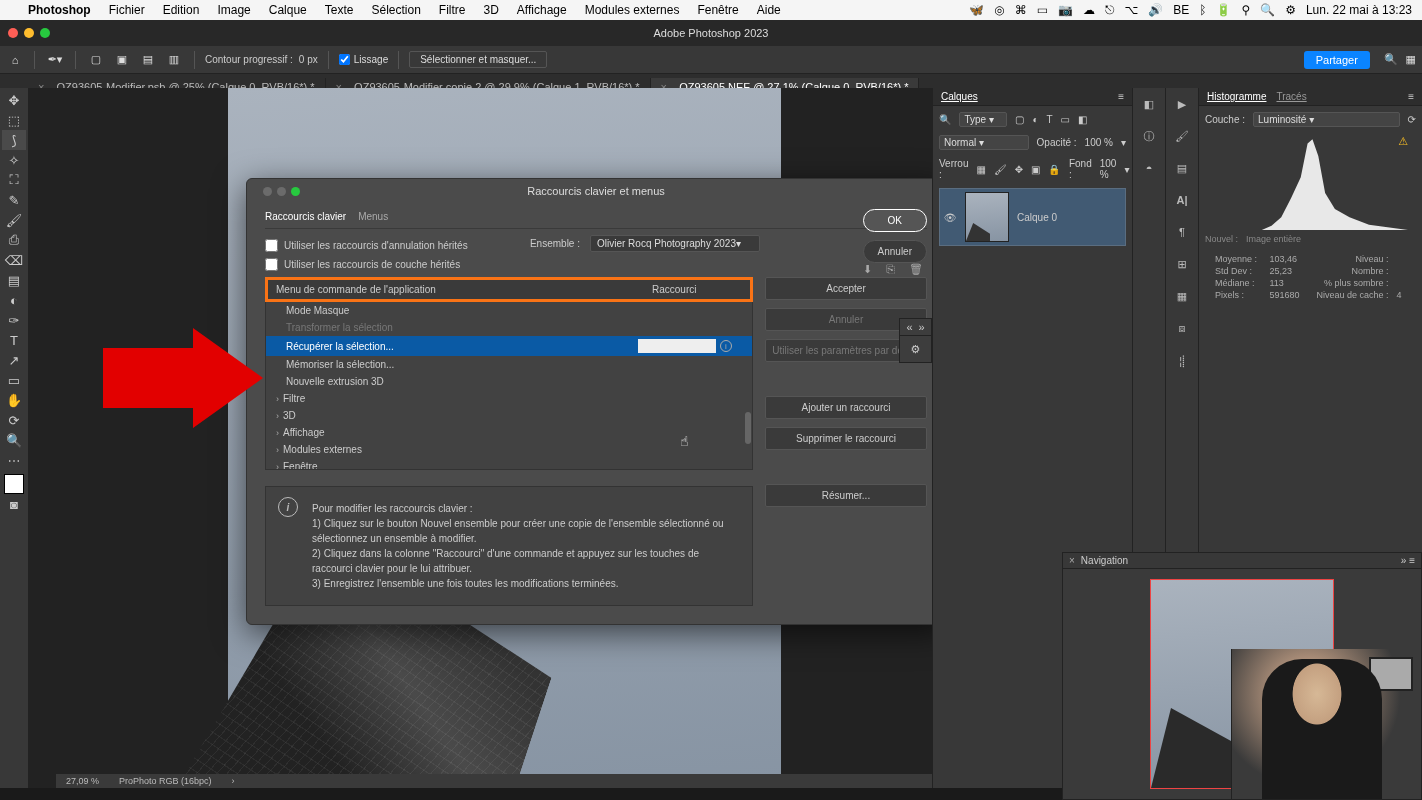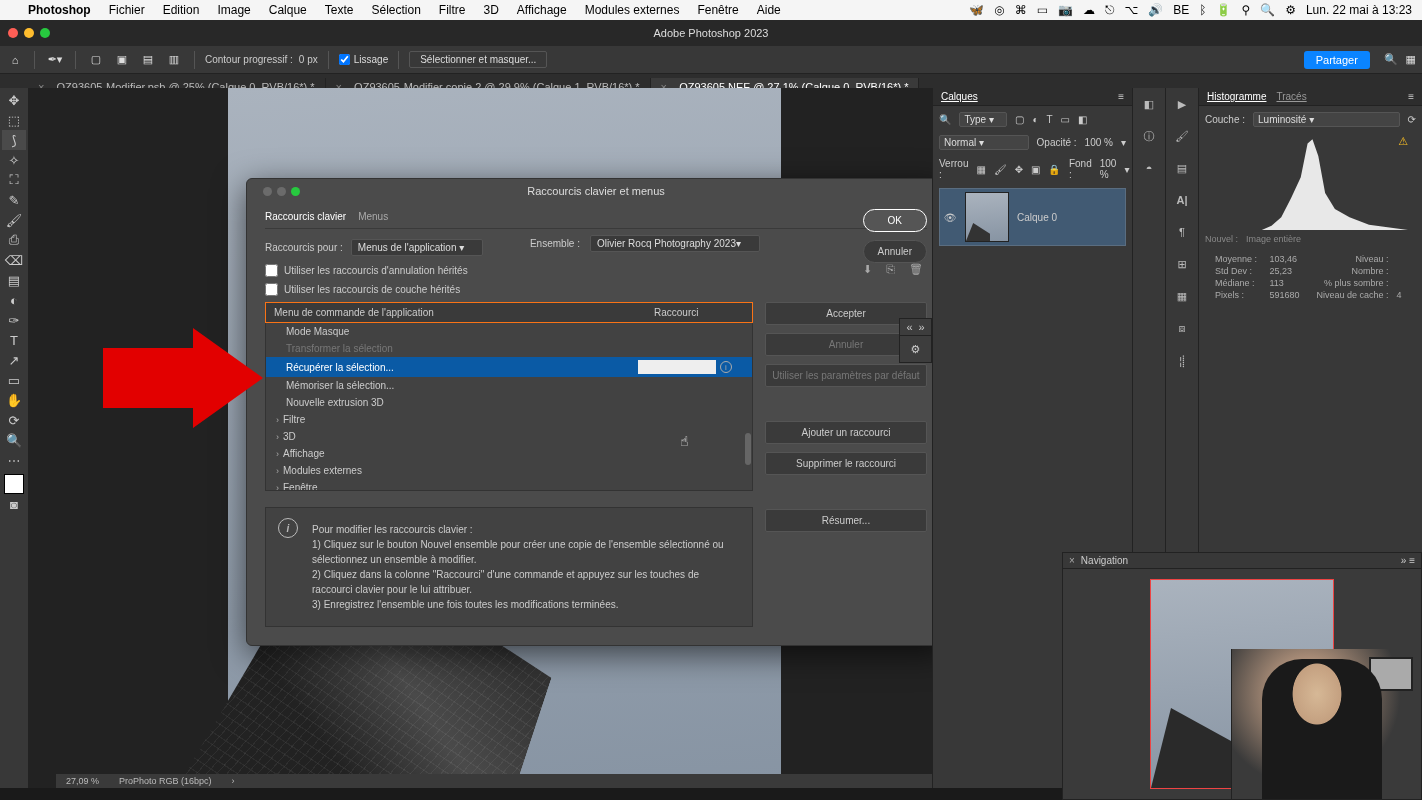--- a/index.html
+++ b/index.html
@@ -89,21 +89,21 @@
 .row{display:flex;align-items:center;gap:8px;font-size:10px;margin-bottom:8px;}
 .dlg-select{background:#3a3a3a;border:1px solid #555;color:#ddd;padding:2px 18px 2px 6px;font-size:10px;border-radius:2px;}
 .dlg-check{display:flex;align-items:center;gap:6px;font-size:10px;margin-bottom:6px;}
 .dlg-cols{display:flex;gap:12px;}
 .dlg-left{flex:1;}
 .dlg-right-btns{width:162px;display:flex;flex-direction:column;gap:8px;}
 .dlg-btn{background:#3a3a3a;border:1px solid #555;color:#ccc;padding:5px;font-size:10px;text-align:center;border-radius:2px;cursor:pointer;}
 .dlg-btn.disabled{color:#777;}
 .dlg-btn.primary{background:#555;color:#fff;border:1px solid #fff;border-radius:14px;padding:5px 24px;}
 .dlg-btn.cancel{border-radius:14px;}
-.list-head{display:flex;font-size:10px;color:#ccc;padding:4px 8px;background:#3a3a3a;border:1px solid #f97316;}
+.list-head{display:flex;font-size:10px;color:#ccc;padding:4px 8px;background:#3a3a3a;border:3px solid #f97316;}
 .list-head .c1{flex:1;}
 .list-head .c2{width:90px;}
 .list-body{background:#424242;border:1px solid #333;border-top:none;max-height:168px;overflow:hidden;position:relative;}
 .list-item{padding:3px 20px;font-size:10px;color:#ccc;display:flex;align-items:center;}
 .list-item .txt{flex:1;}
 .list-item.selected{background:#0a5aa5;color:#fff;}
 .list-item.collapse{padding-left:10px;}
 .chev{margin-right:4px;color:#aaa;font-size:9px;}
 .info-circle{display:inline-flex;align-items:center;justify-content:center;width:12px;height:12px;border:1px solid #aaa;border-radius:50%;font-size:8px;color:#aaa;}
 .shortcut-input{width:78px;height:14px;background:#eee;margin-right:4px;}
@@ -259,24 +259,20 @@
           <div class="dot" style="background:#6b6b6b"></div>
           <div class="dot green"></div>
         </div>
         <div class="title">Raccourcis clavier et menus</div>
       </div>
       <div class="dialog-body">
         <div class="dlg-tabs">
           <span class="dt active">Raccourcis clavier</span>
           <span class="dt">Menus</span>
         </div>
-        <div class="row">
-          <span>Raccourcis pour :</span>
-          <span class="dlg-select"><span>Menus de l'application</span> ▾</span>
-        </div>
         <div class="ens-row">
           <span>Ensemble :</span>
           <span class="dlg-select"><span>Olivier Rocq Photography 2023</span>▾</span>
         </div>
         <div class="icon-row">
           <span>⬇︎</span>
           <span>⎘</span>
           <span>🗑</span>
         </div>
         <label class="dlg-check">

